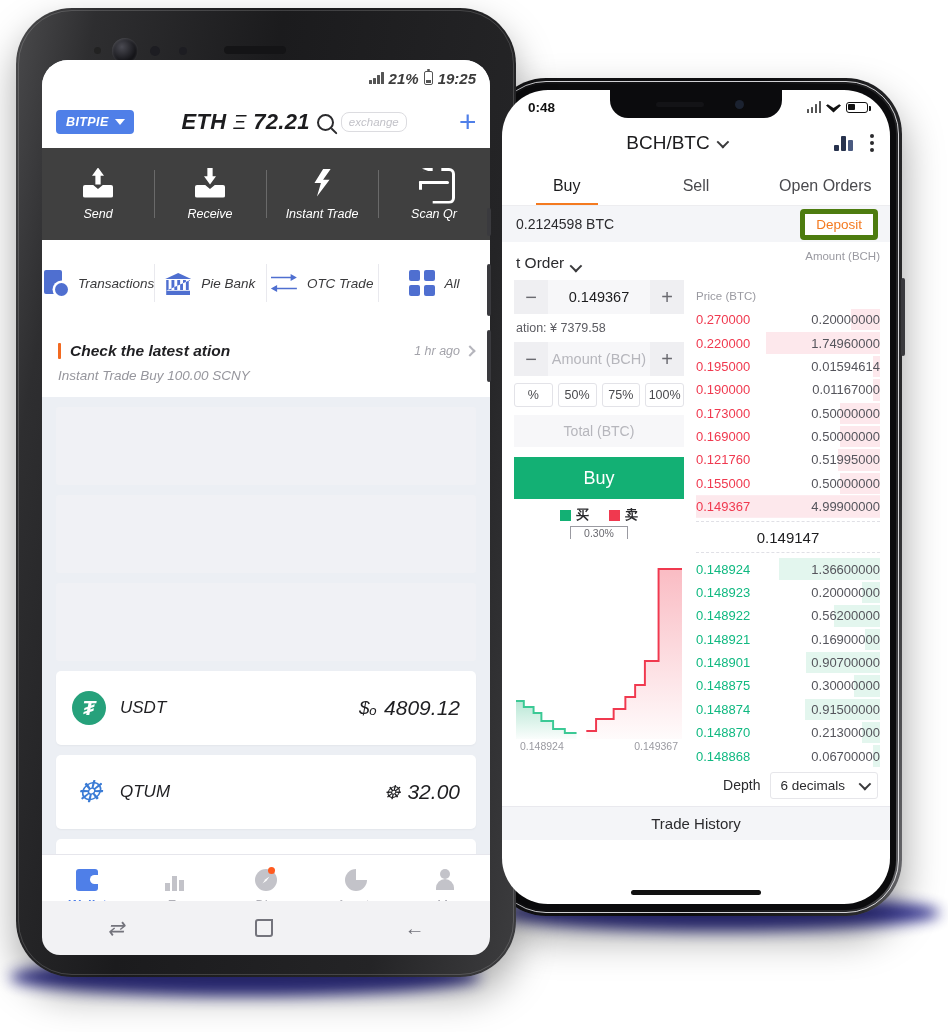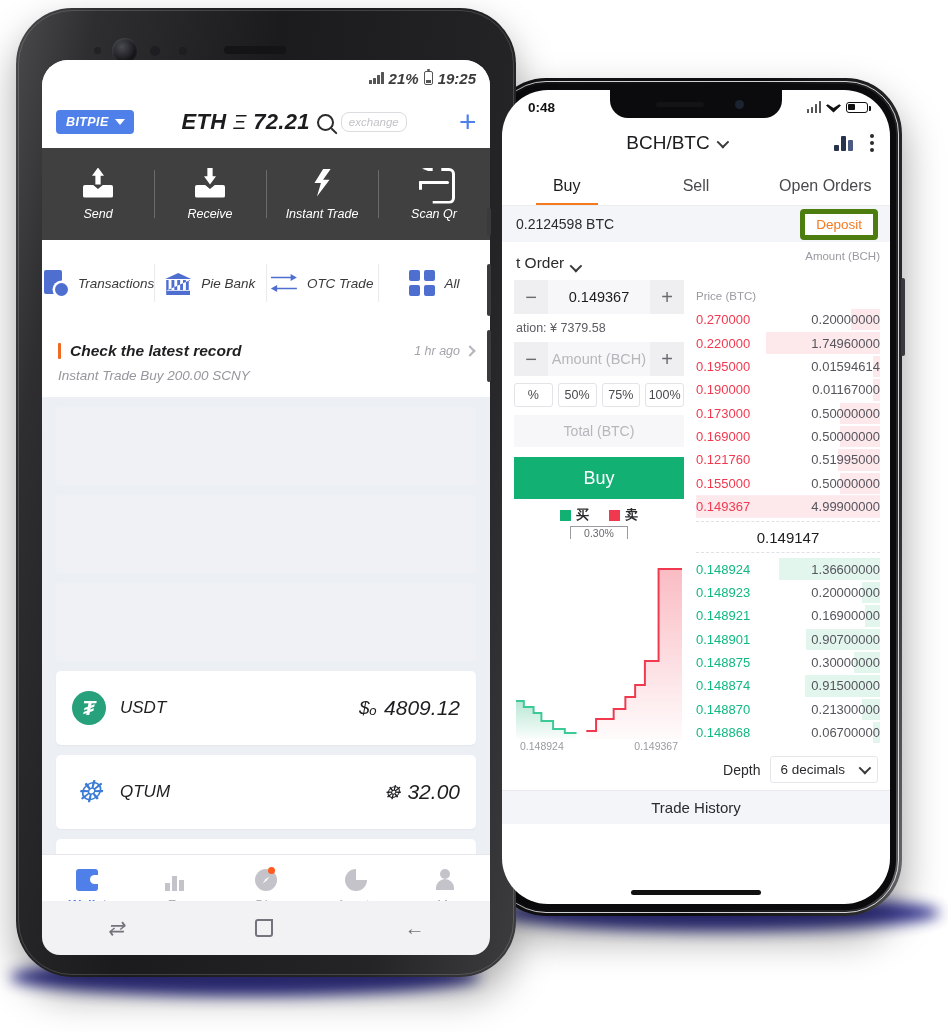--- a/index.html
+++ b/index.html
@@ -512,20 +512,25 @@
                 <div class="ob-fill" style="width: 55%;"></div>
                 <span class="c1">0.148924</span>
                 <span class="c2">1.36600000</span>
               </div>
               <div class="ob-row bid">
                 <div class="ob-fill" style="width: 10%;"></div>
                 <span class="c1">0.148923</span>
                 <span class="c2">0.20000000</span>
               </div>
               <div class="ob-row bid">
+                <div class="ob-fill" style="width: 25%;"></div>
+                <span class="c1">0.148922</span>
+                <span class="c2">0.56200000</span>
+              </div>
+              <div class="ob-row bid">
                 <div class="ob-fill" style="width: 8%;"></div>
                 <span class="c1">0.148921</span>
                 <span class="c2">0.16900000</span>
               </div>
               <div class="ob-row bid">
                 <div class="ob-fill" style="width: 40%;"></div>
                 <span class="c1">0.148901</span>
                 <span class="c2">0.90700000</span>
               </div>
               <div class="ob-row bid">
@@ -643,27 +648,27 @@
               <span></span>
               <span></span>
             </span>
           <span>All</span>
         </div>
       </div>
 
       <div class="rec-card">
         <div class="rec-top">
           <span class="rec-bar"></span>
-          <span class="rec-title">Check the latest record</span>
+          <span class="rec-title">Check the latest ation</span>
           <span class="rec-right">
             <span>1 hr ago</span>
             <span class="chev-r"></span>
           </span>
         </div>
-        <div class="rec-sub">Instant Trade Buy 200.00 SCNY</div>
+        <div class="rec-sub">Instant Trade Buy 100.00 SCNY</div>
       </div>
 
       <div class="skel-sp"></div>
       <div class="skel"></div>
       <div class="skel-sp"></div>
       <div class="skel"></div>
       <div class="skel-sp"></div>
       <div class="skel"></div>
       <div class="skel-sp"></div>
 

